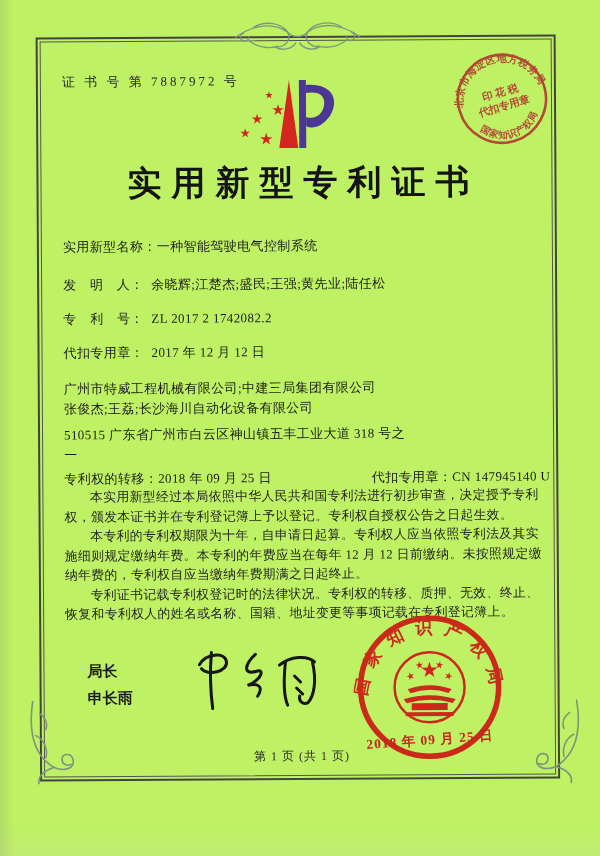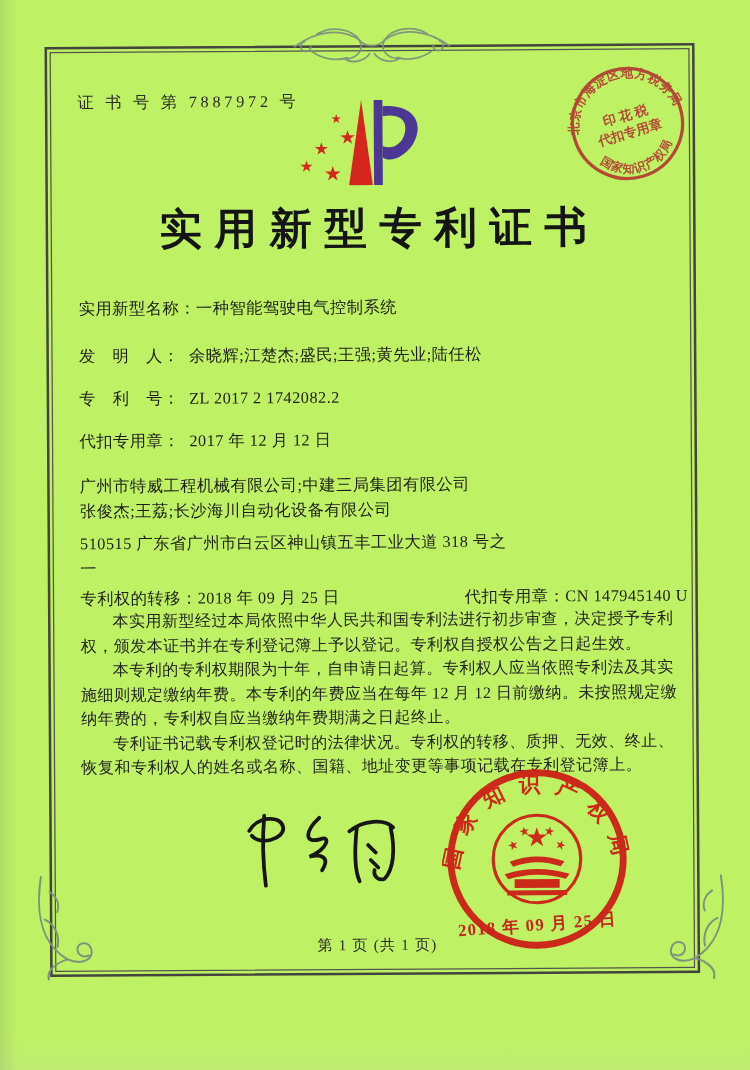--- a/index.html
+++ b/index.html
@@ -173,20 +173,24 @@
         </span>
       </div>
     </div>
 
     <div class="paras">
       <p>本实用新型经过本局依照中华人民共和国专利法进行初步审查，决定授予专利权，颁发本证书并在专利登记簿上予以登记。专利权自授权公告之日起生效。</p>
       <p>本专利的专利权期限为十年，自申请日起算。专利权人应当依照专利法及其实施细则规定缴纳年费。本专利的年费应当在每年 12 月 12 日前缴纳。未按照规定缴纳年费的，专利权自应当缴纳年费期满之日起终止。</p>
       <p>专利证书记载专利权登记时的法律状况。专利权的转移、质押、无效、终止、恢复和专利权人的姓名或名称、国籍、地址变更等事项记载在专利登记簿上。</p>
     </div>
 
+    <div class="signer">
+      <div>局长</div>
+      <div>申长雨</div>
+    </div>
 
     <svg class="signature" width="160" height="80" viewBox="0 0 160 80">
       <g fill="none" stroke="#161616" stroke-width="3" stroke-linecap="round">
         <path d="M28,12 C26,34 27,52 29,68"></path>
         <path d="M16,24 C22,13 41,11 43,21 C45,31 24,36 18,28"></path>
         <path d="M72,14 C61,24 59,35 73,31 C81,28 79,39 64,45 C73,43 81,45 74,56"></path>
         <path d="M96,25 C107,16 124,15 131,22"></path>
         <path d="M102,22 C100,40 100,56 104,65"></path>
         <path d="M129,22 C133,40 131,56 124,63 C119,65 115,61 116,56"></path>
         <path d="M111,36 L117,42"></path>

